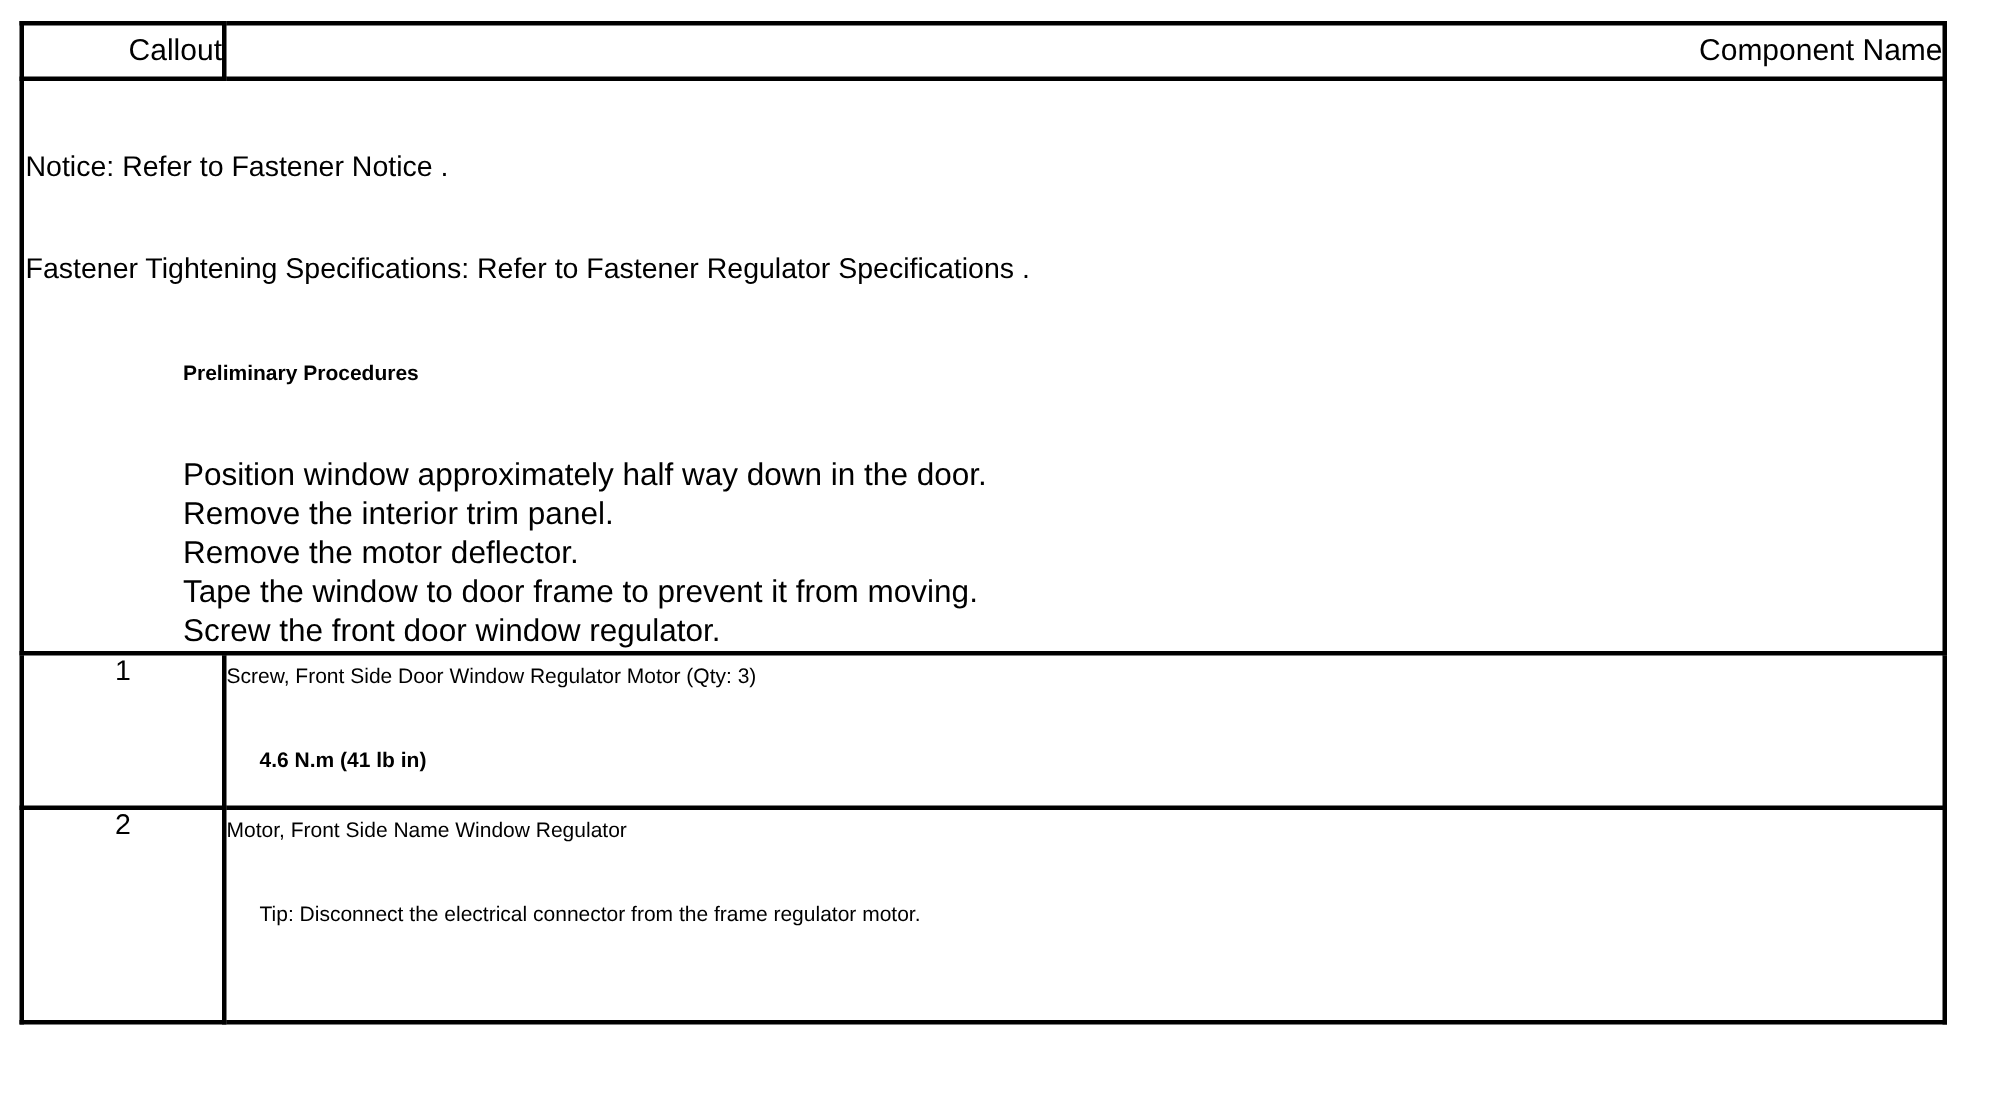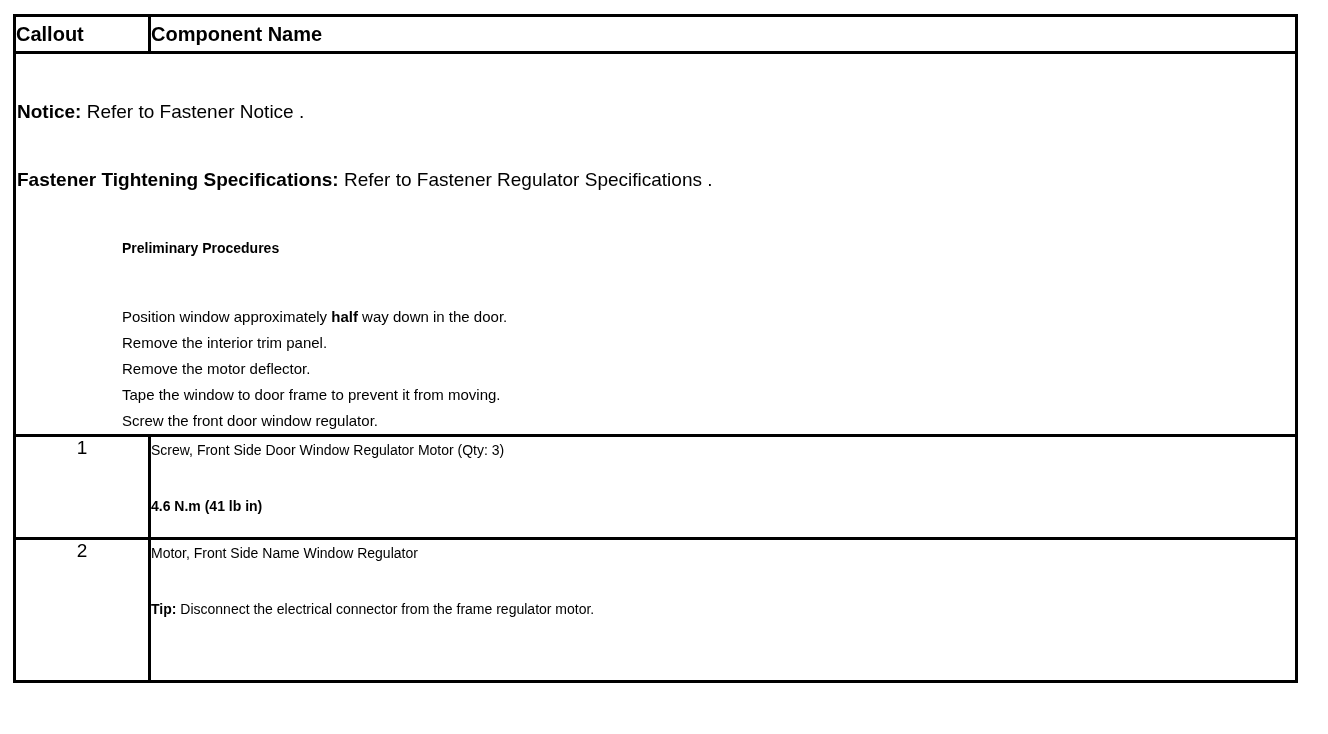--- a/index.html
+++ b/index.html
@@ -38,22 +38,22 @@
   .spec-table th {
     border: 3px solid #000000;
     padding: 0;
     vertical-align: top;
     background: #ffffff;
   }
 
   
   .hdr-callout,
   .hdr-component {
-    text-align: left;
-    font-weight: bold;
+    text-align: right;
+    font-weight: normal;
     font-size: 20px;
     line-height: 34px;
     height: 34px;
     padding: 0 4px;
     white-space: nowrap;
     overflow: hidden;
   }
 
   .col-callout { width: 135px; }
 
@@ -86,21 +86,21 @@
   }
 
   .prelim-list {
     margin: 0;
     margin-left: 106px;
     padding: 0;
     list-style: none;
   }
 
   .prelim-list li {
-    font-size: 15px;
+    font-size: 21px;
     line-height: 26px;
     white-space: nowrap;
   }
 
   
   .callout-num {
     text-align: center;
     vertical-align: middle;
     font-size: 19px;
     font-weight: normal;
@@ -113,26 +113,27 @@
   }
 
   .comp-title {
     white-space: nowrap;
   }
 
   .comp-gap { height: 30px; }
 
   .comp-sub {
     white-space: nowrap;
+    padding-left: 22px;
   }
 
   .row-1 { height: 100px; }
   .row-2 { height: 140px; }
 
-  b, .b { font-weight: bold; }
+  b, .b { font-weight: normal; }
 </style>
 </head>
 <body>
 
 <div class="page">
 
   <table class="spec-table">
     <colgroup>
       <col class="col-callout">
       <col>

